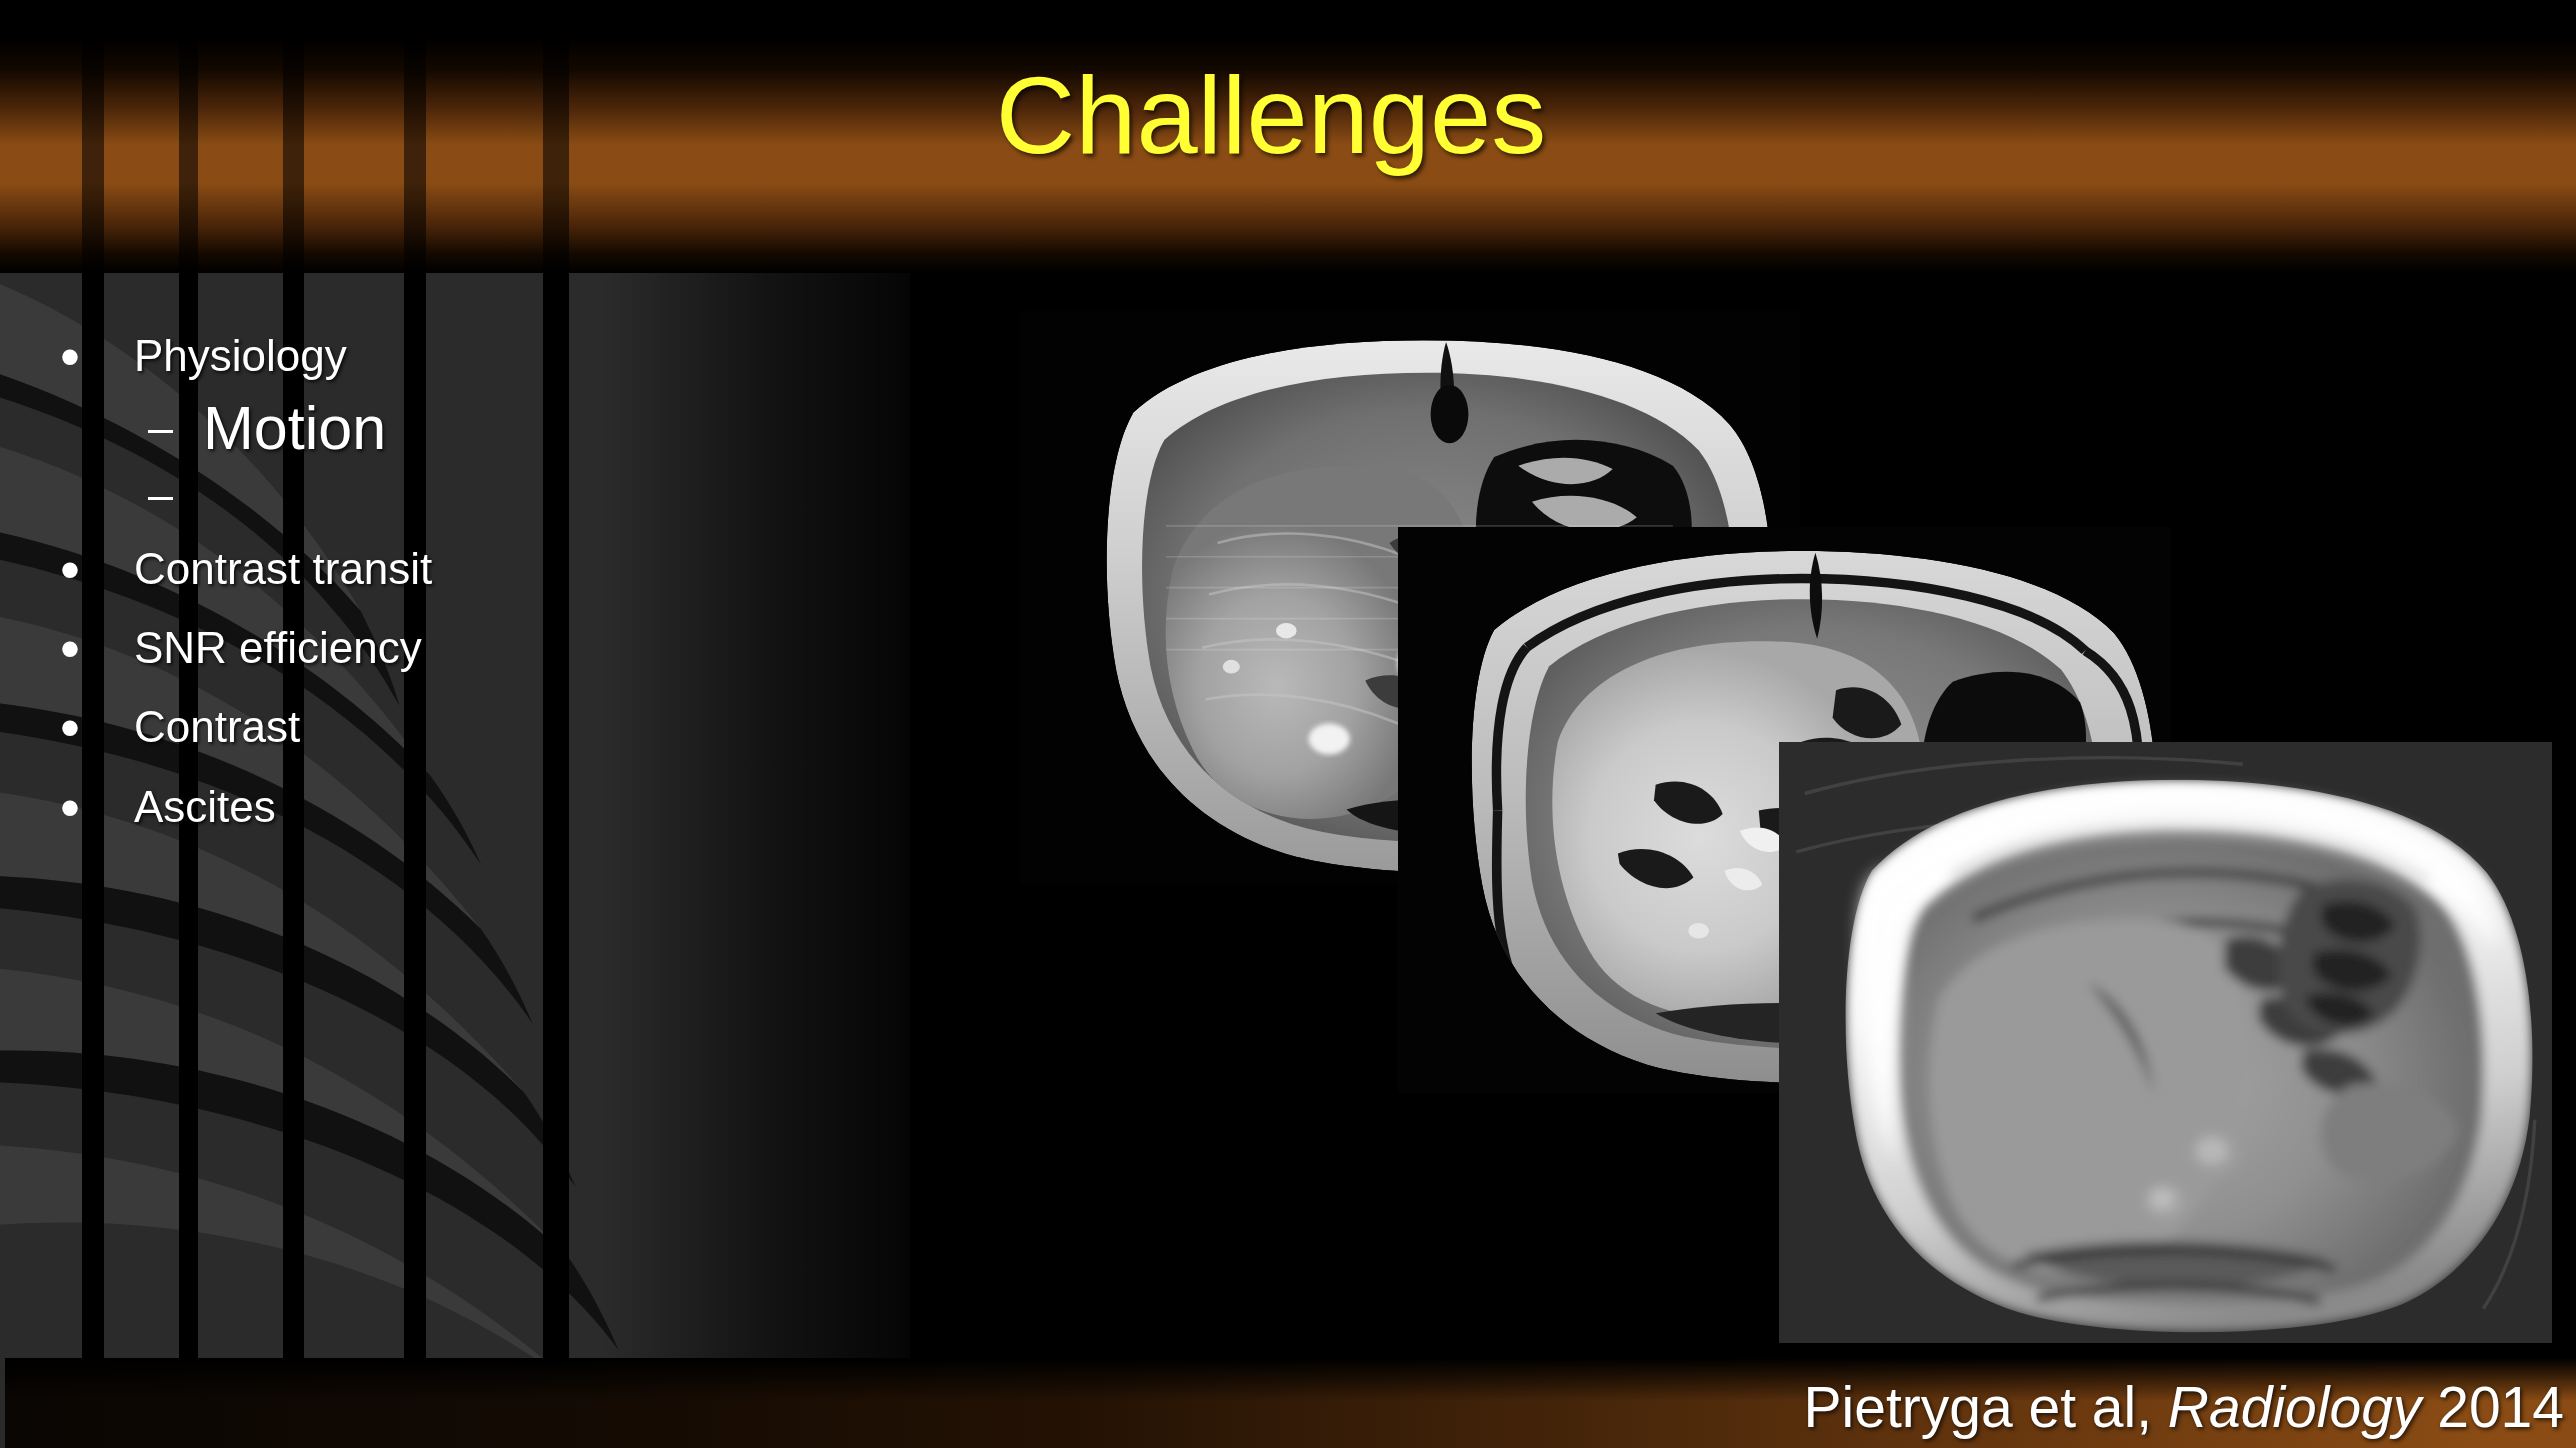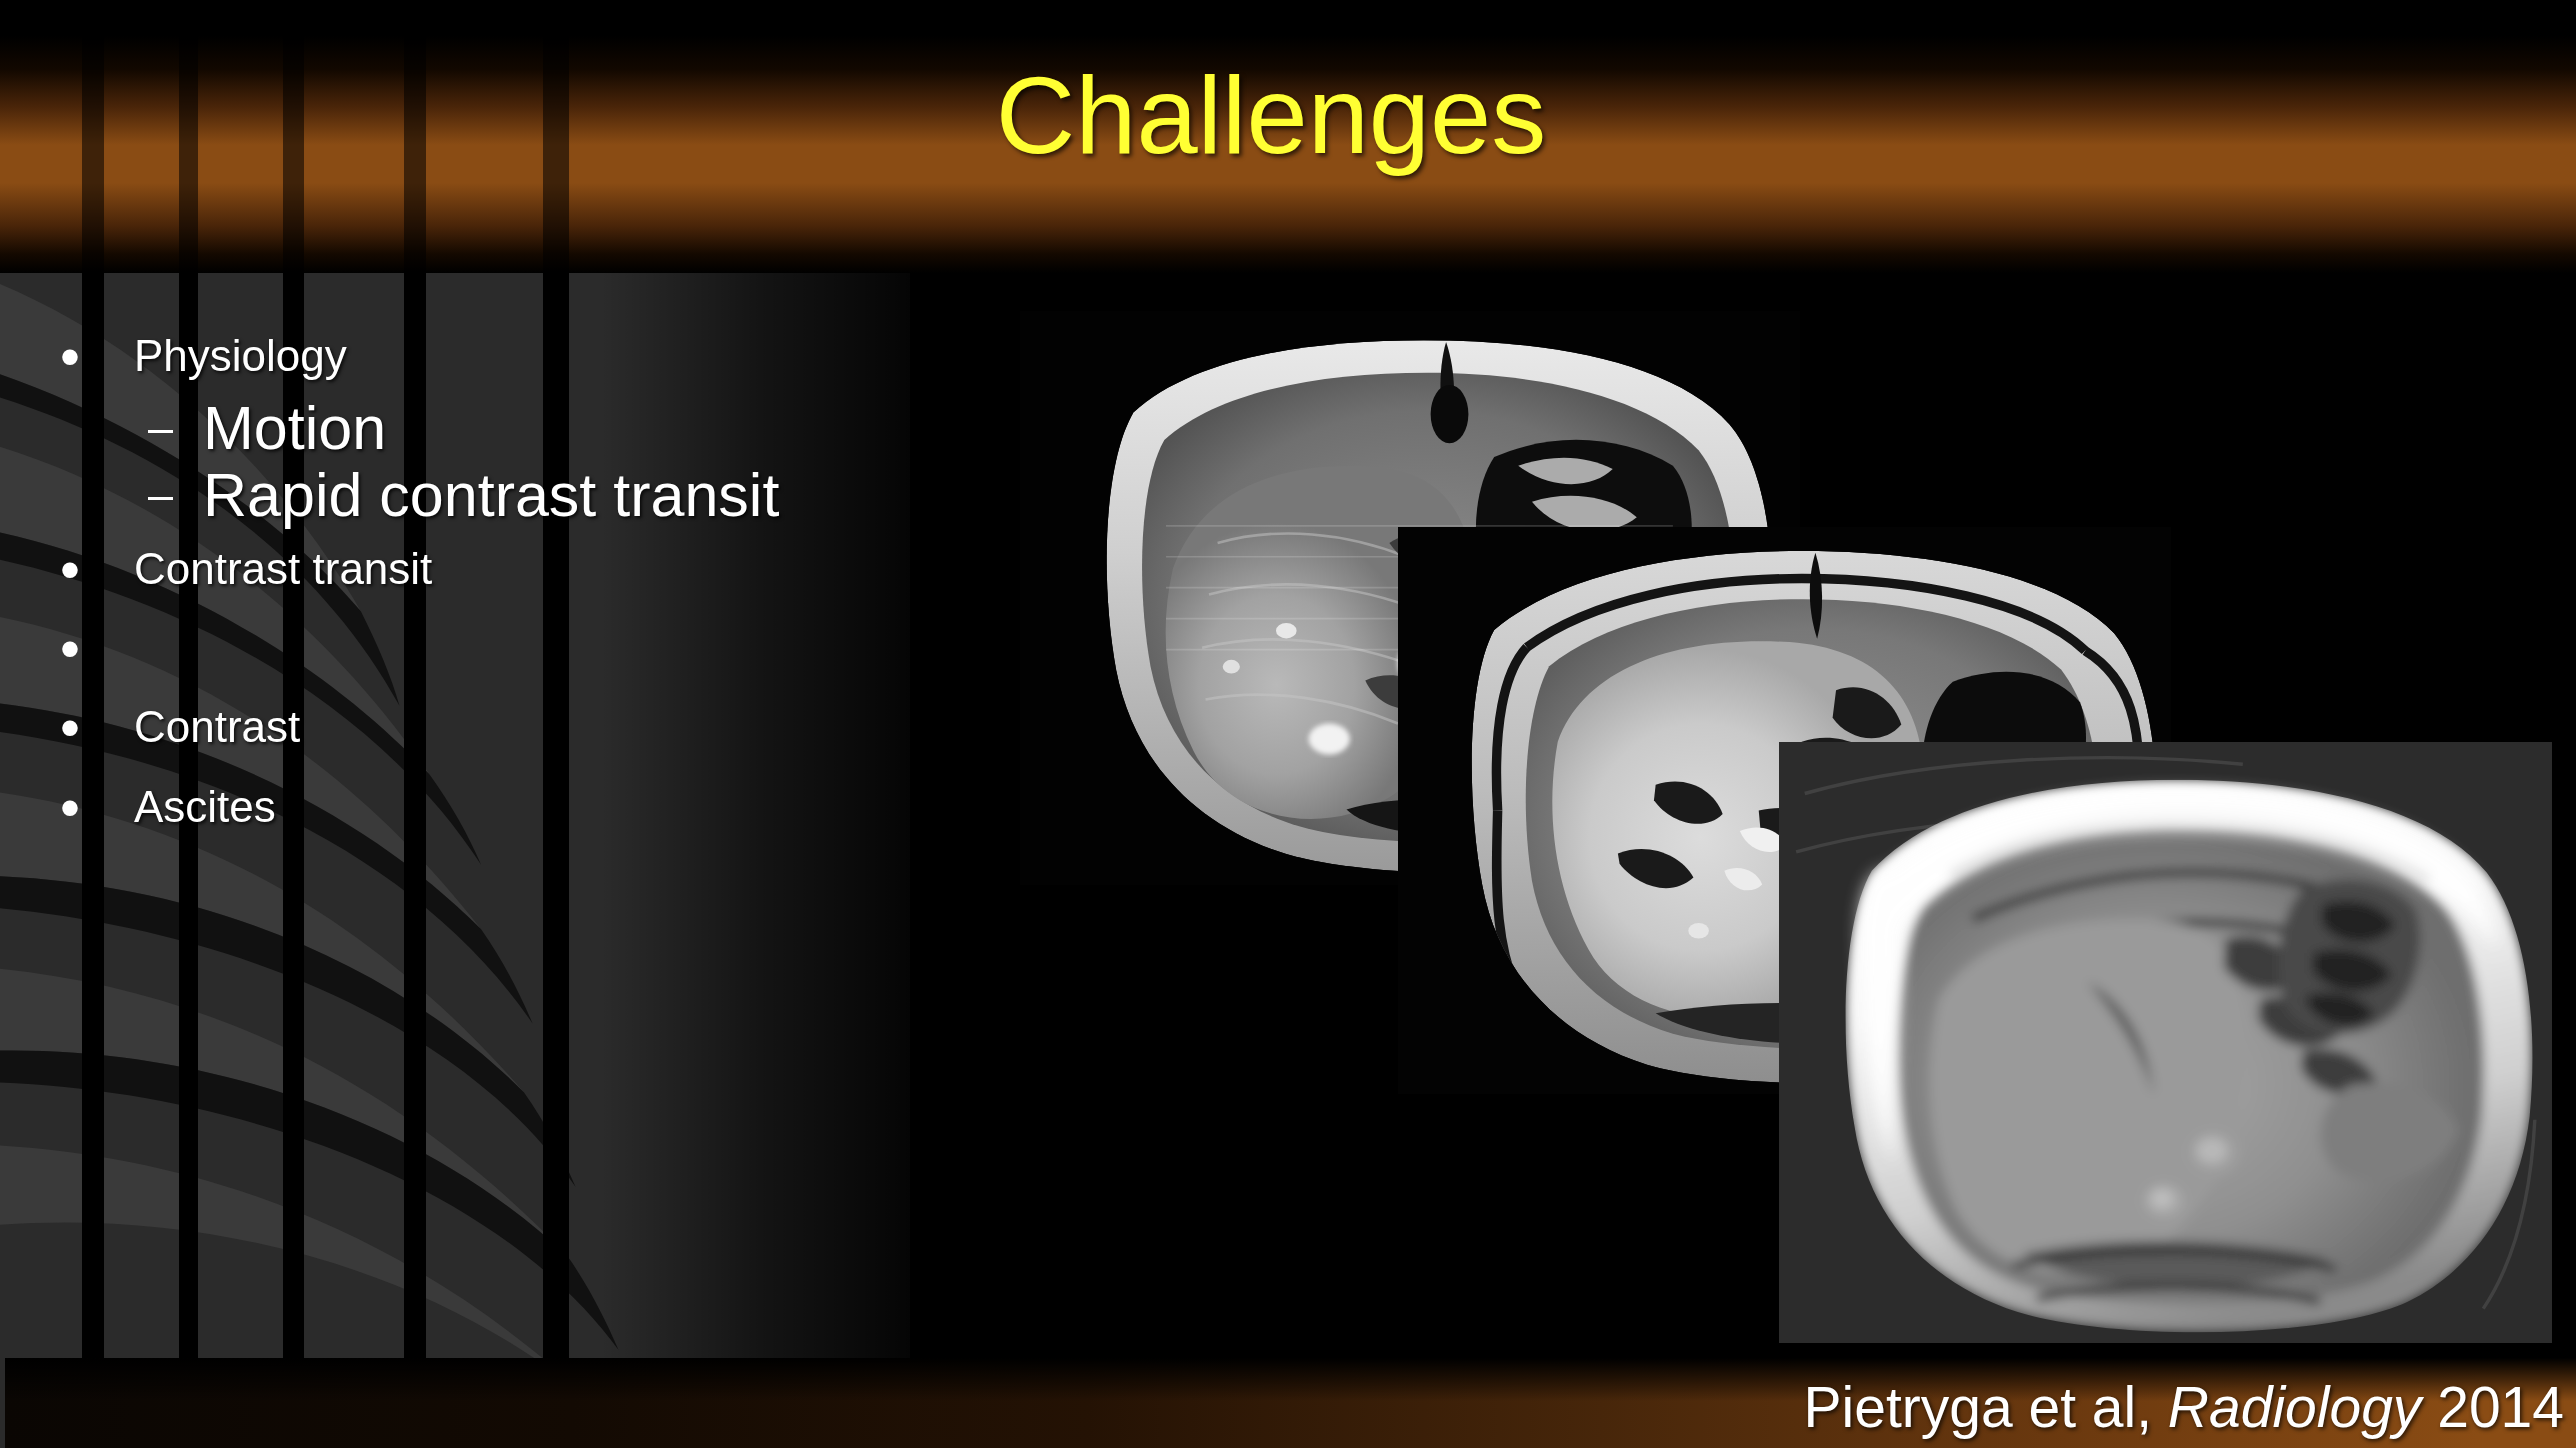--- a/index.html
+++ b/index.html
@@ -569,28 +569,28 @@
     <div class="bullet-row level1">
       <span class="marker">•</span>
       <span class="label">Physiology</span>
     </div>
     <div class="bullet-row level2">
       <span class="marker">–</span>
       <span class="label">Motion</span>
     </div>
     <div class="bullet-row level2">
       <span class="marker">–</span>
-      <span class="label">Rapid contrast transit</span>
     </div>
     <div class="bullet-row level1">
       <span class="marker">•</span>
       <span class="label">Contrast transit</span>
     </div>
     <div class="bullet-row level1">
       <span class="marker">•</span>
+      <span class="label">SNR efficiency</span>
     </div>
     <div class="bullet-row level1">
       <span class="marker">•</span>
       <span class="label">Contrast</span>
     </div>
     <div class="bullet-row level1">
       <span class="marker">•</span>
       <span class="label">Ascites</span>
     </div>
   </div>

